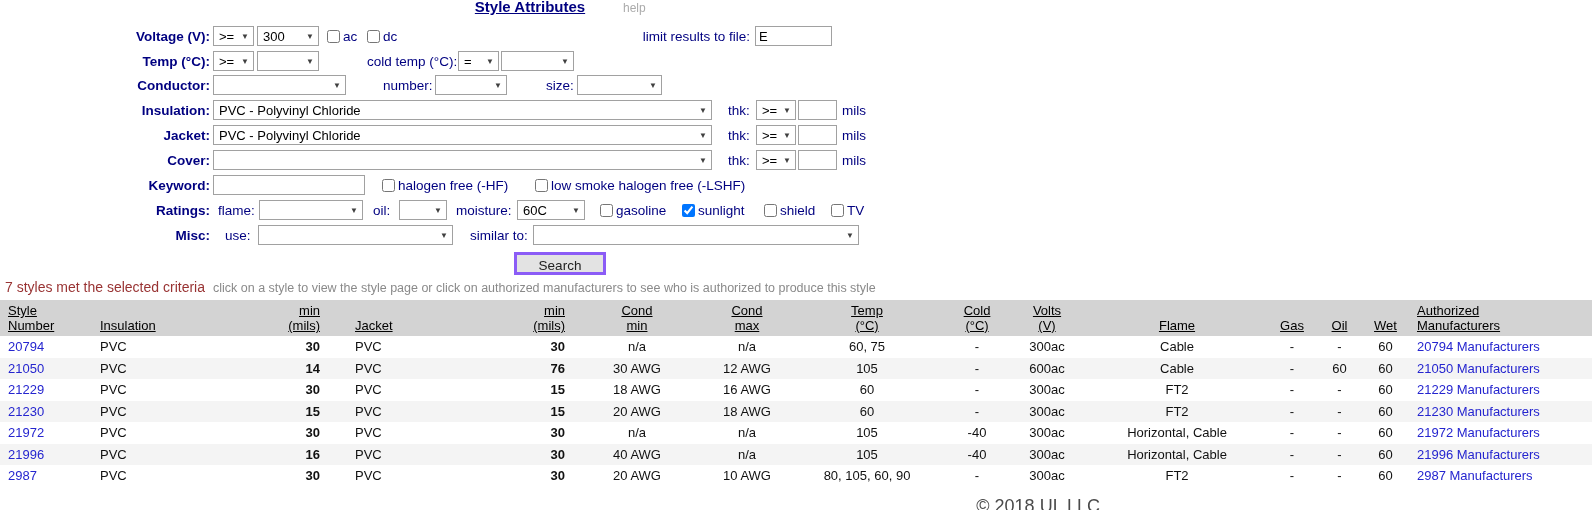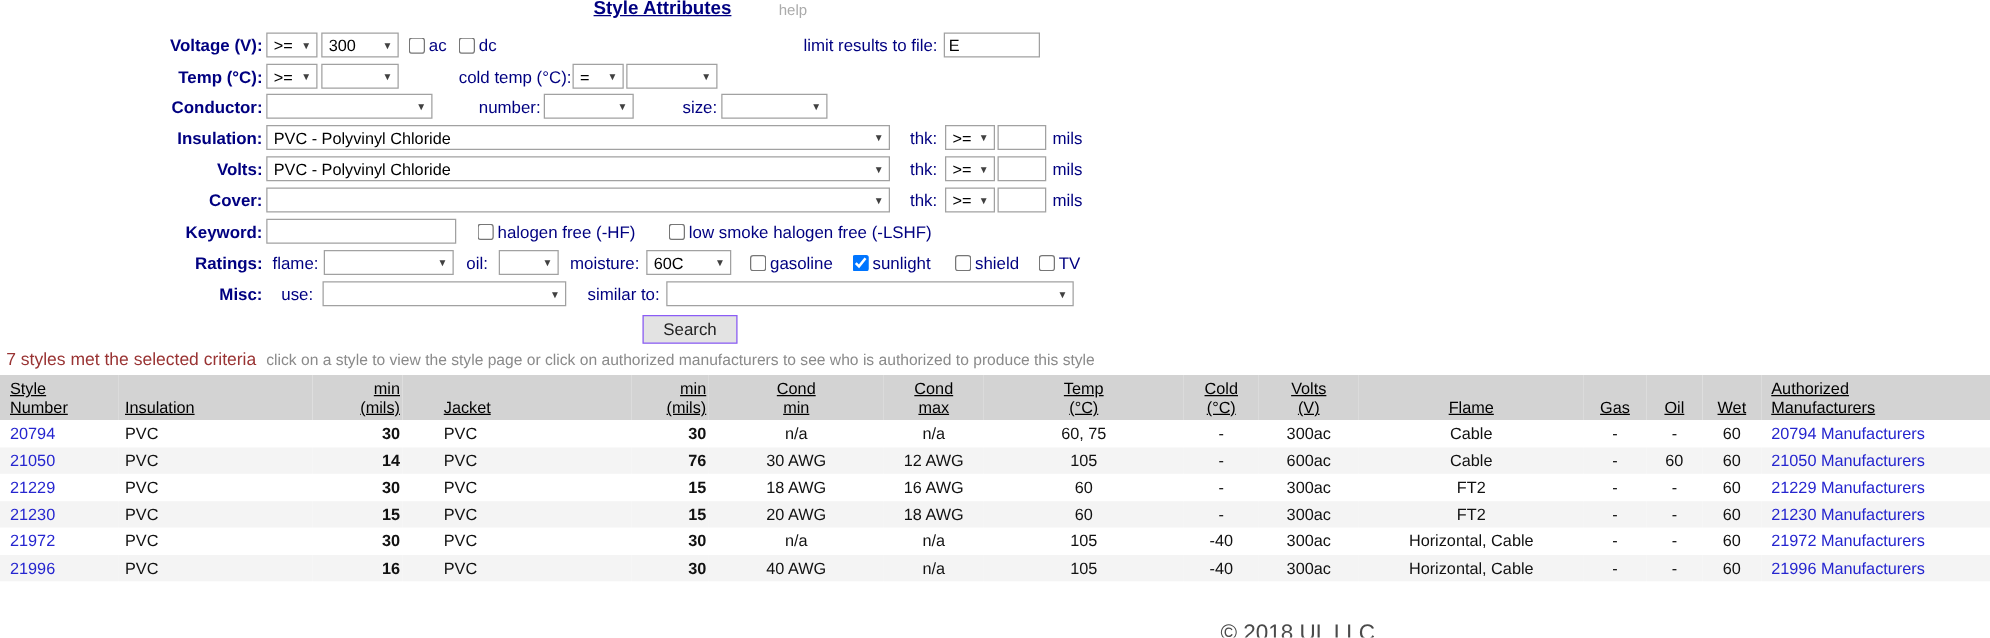--- a/index.html
+++ b/index.html
@@ -16,21 +16,21 @@
   .frow{position:absolute;left:0;width:1440px;height:22px;}
   .flabel{width:210px;text-align:right;color:#000080;font-weight:bold;line-height:21px;font-size:13.5px;}
   .slabel{color:#000080;line-height:21px;font-size:13.5px;}
   .sel{display:flex;align-items:center;justify-content:space-between;border:1px solid #a1a1a1;
        background:#fff;height:20px;box-sizing:border-box;padding:0 4px 0 5px;}
   .selv{font-size:13px;color:#000;white-space:nowrap;overflow:hidden;}
   .arr{font-size:8px;color:#404040;margin-left:3px;flex:none;}
   .tin{border:1px solid #a1a1a1;height:20px;box-sizing:border-box;font-family:inherit;
        font-size:13px;padding:0 3px;background:#fff;}
   .cb{width:13px;height:13px;margin:0;}
-  #search-button{top:252px;left:514px;width:76px;height:23px;background:#e3e3e3;border:1px solid #8b5cf6;
+  #search-button{top:252px;left:514px;width:92px;height:23px;background:#e3e3e3;border:3px solid #8b5cf6;
        font-family:inherit;font-size:13.5px;color:#222;line-height:20px;}
 
   
   #results-line{top:279px;left:5px;white-space:nowrap;}
   #results-count{color:#993333;font-size:14px;}
   #results-hint{color:#8a8a8a;font-size:12.5px;margin-left:8px;}
 
   
   #results-table{position:absolute;top:300px;left:0;width:1592px;border-collapse:collapse;table-layout:fixed;font-size:13px;}
   #results-table thead tr{background:#d3d3d3;height:36px;}
@@ -125,21 +125,21 @@
     <span class="slabel abs" style="left:728px">thk:</span>
     <span class="sel abs" style="left:756px;width:40px">
       <span class="selv">&gt;=</span>
         <span class="arr">▼</span>
       </span>
     <input class="tin abs" style="left: 798px; width: 39px;" value="">
     <span class="slabel abs" style="left:842px">mils</span>
   </div>
 
   <div class="frow" style="top:125px">
-    <div class="flabel abs" style="left:0">Volts:</div>
+    <div class="flabel abs" style="left:0">Jacket:</div>
     <span class="sel abs" style="left:213px;width:499px">
       <span class="selv">PVC - Polyvinyl Chloride</span>
         <span class="arr">▼</span>
       </span>
     <span class="slabel abs" style="left:728px">thk:</span>
     <span class="sel abs" style="left:756px;width:40px">
       <span class="selv">&gt;=</span>
         <span class="arr">▼</span>
       </span>
     <input class="tin abs" style="left: 798px; width: 39px;" value="">
@@ -395,18 +395,35 @@
           <td class="al-c">n/a</td>
           <td class="al-c">105</td>
           <td class="al-c">-40</td>
           <td class="al-c">300ac</td>
           <td class="al-c">Horizontal, Cable</td>
           <td class="al-c">-</td>
           <td class="al-c">-</td>
           <td class="al-c">60</td>
           <td class="al-l"><a class="tbl-link">21996 Manufacturers</a></td>
         </tr>
+        <tr>
+          <td class="al-l"><a class="tbl-link">2987</a></td>
+          <td class="al-l">PVC</td>
+          <td class="al-r">30</td>
+          <td class="al-l">PVC</td>
+          <td class="al-r">30</td>
+          <td class="al-c">20 AWG</td>
+          <td class="al-c">10 AWG</td>
+          <td class="al-c">80, 105, 60, 90</td>
+          <td class="al-c">-</td>
+          <td class="al-c">300ac</td>
+          <td class="al-c">FT2</td>
+          <td class="al-c">-</td>
+          <td class="al-c">-</td>
+          <td class="al-c">60</td>
+          <td class="al-l"><a class="tbl-link">2987 Manufacturers</a></td>
+        </tr>
       </tbody>
   </table>
 
   <div id="copyright" class="abs">© 2018 UL LLC</div>
 
 </div>
 
 </body></html>

